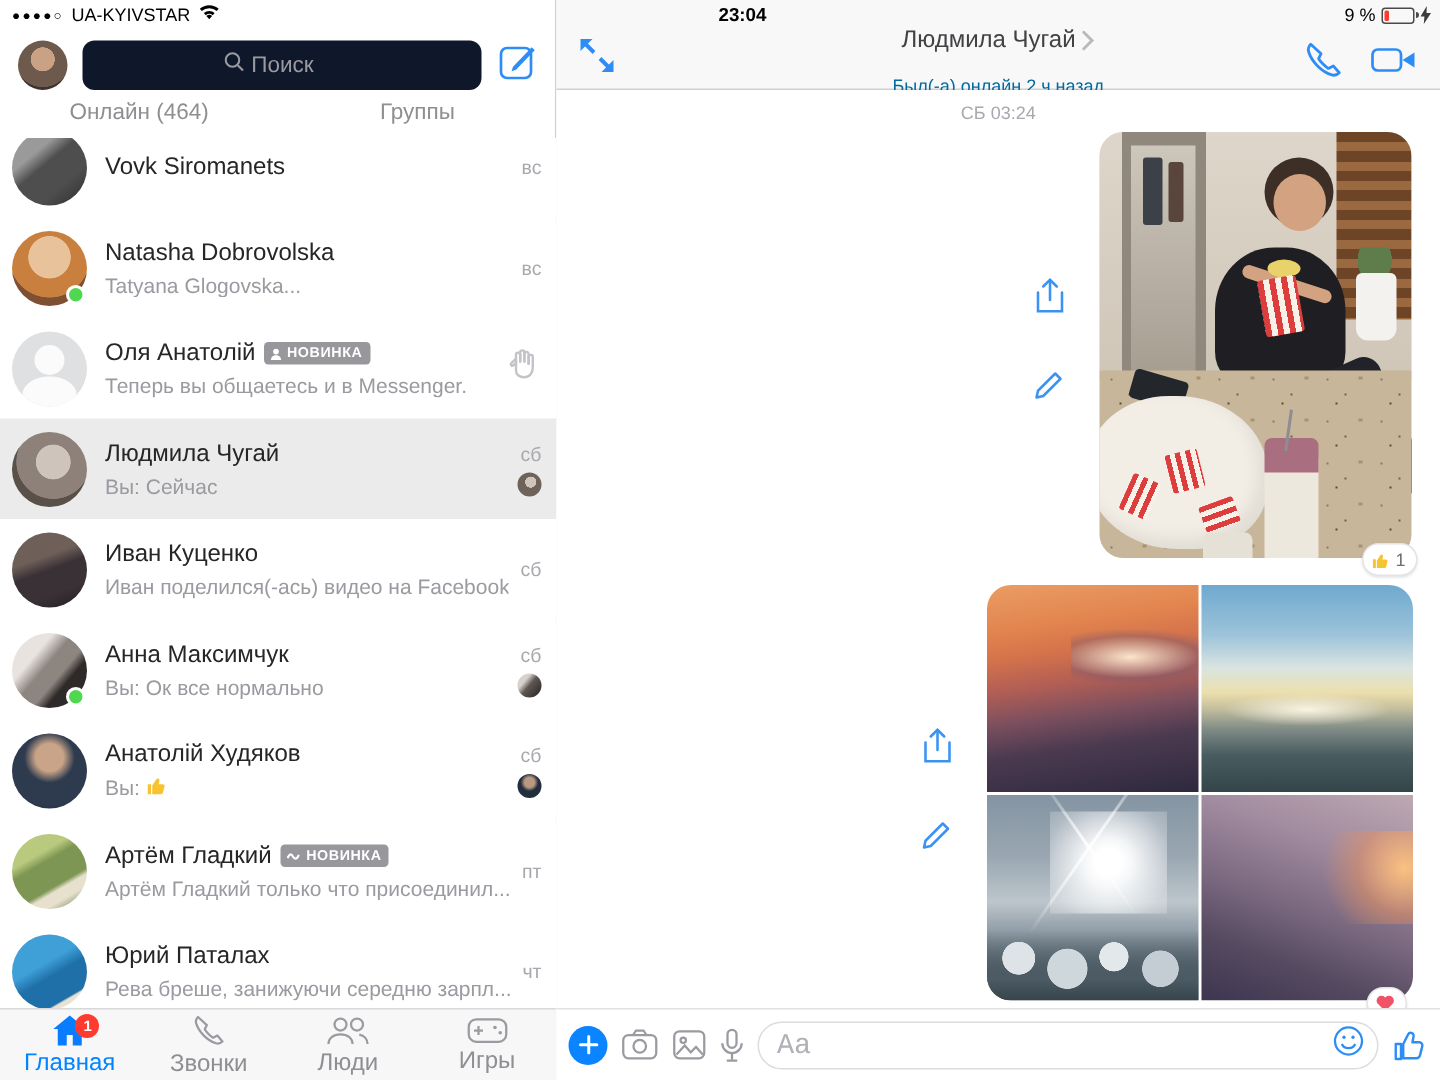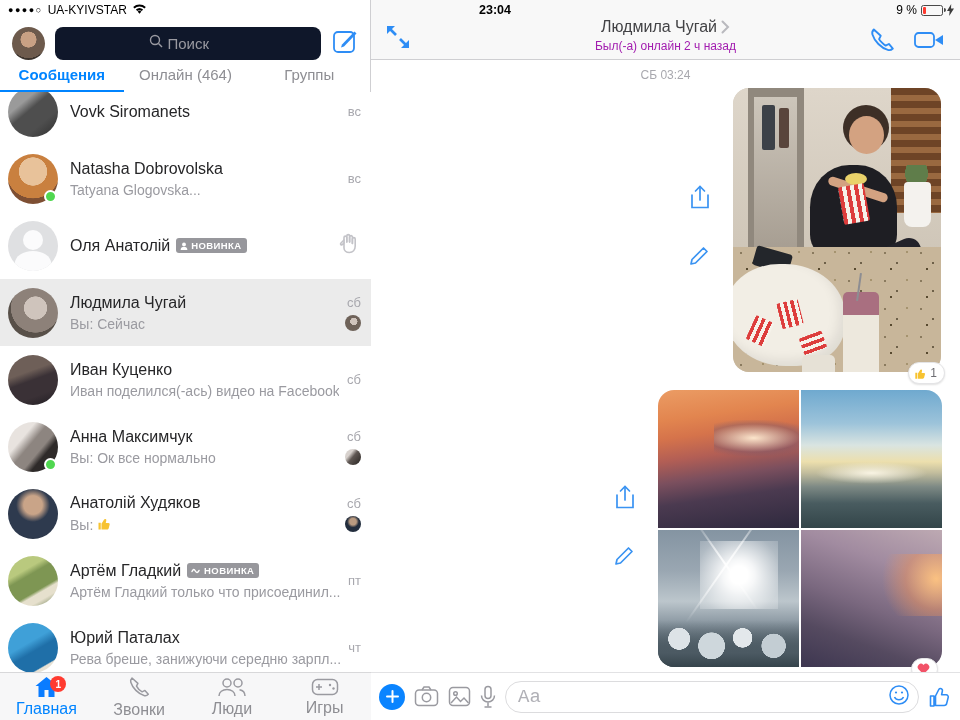--- a/index.html
+++ b/index.html
@@ -69,21 +69,21 @@
   .navbar { position:absolute; left:0; top:0; width:589px; height:60px; background:#f8f8f8; border-bottom:1px solid #cfcfd2; }
   .clock { position:absolute; left:94px; top:3px; width:60px; text-align:center; font-size:12.5px; font-weight:bold; color:#000; }
   .battwrap { position:absolute; right:6px; top:3px; display:flex; align-items:center; gap:4px; }
   .battpct { font-size:12px; color:#000; }
   .battbody { width:22px; height:11px; border:1px solid #4a4a4a; border-radius:2.5px; position:relative; }
   .battbody::after { content:""; position:absolute; right:-4px; top:2.5px; width:2.5px; height:4px; background:#4a4a4a; border-radius:0 2px 2px 0; }
   .battfill { position:absolute; left:1px; top:1px; width:3px; height:7px; background:#ff3b30; border-radius:1px; }
 
   .nav-title-wrap { position:absolute; left:120px; right:120px; top:18px; text-align:center; }
   .nav-title { font-size:16px; color:#424245; display:inline-flex; align-items:center; gap:4px; }
-  .nav-sub { font-size:12px; color:#a21caf; margin-top:3px; }
+  .nav-sub { font-size:12px; color:#0369a1; margin-top:14px; }
   .expand-btn { position:absolute; left:14px; top:24px; width:26px; height:26px; }
   .call-btn { position:absolute; right:64px; top:26px; }
   .video-btn { position:absolute; right:14px; top:26px; }
 
   .chat { position:absolute; left:0; top:60px; width:589px; height:612px; background:#fff; }
   .dateheader { position:absolute; left:0; top:8px; width:100%; text-align:center; font-size:12px; color:#a8a8ae; }
 
   .msg-icons { position:absolute; display:flex; flex-direction:column; gap:28px; color:#3a93f2; }
 
   
@@ -180,21 +180,20 @@
             </svg></span>
         <input type="text" placeholder="Поиск" style="">
       </div>
       <span><svg width="28" height="28" viewBox="0 0 28 28">
             <rect x="3" y="5" width="20" height="20" rx="4" fill="none" stroke="#2e8df5" stroke-width="1.8"></rect>
             <path d="M11 17.5 23.5 4.5l2 2L13 19.5l-3 1z" fill="#2e8df5"></path>
           </svg></span>
     </div>
 
     <div class="tabsrow">
-      <div class="tab active">Сообщения</div>
       <div class="tab">Онлайн (464)</div>
       <div class="tab">Группы</div>
     </div>
 
     <div class="convlist">
 
       <div class="row scrolled">
         <div class="avatar av1"></div>
         <div class="rowmain">
           <div class="line1">
@@ -230,20 +229,21 @@
           <div class="line1">
             <span class="nm">Оля Анатолій</span>
             <span class="nbadge">
                 <svg width="8" height="8" viewBox="0 0 8 8">
                   <circle cx="4" cy="2.4" r="1.9" fill="#fff"></circle>
                   <path d="M.6 8c0-2 1.5-3.2 3.4-3.2S7.4 6 7.4 8z" fill="#fff"></path>
                 </svg>
                 <span>НОВИНКА</span>
               </span>
           </div>
+          <div class="line2">Теперь вы общаетесь и в Messenger.</div>
         </div>
         <div class="rowmeta">
             <span><svg width="24" height="24" viewBox="0 0 24 24">
                 <g fill="none" stroke="#c3c3c8" stroke-width="1.6" stroke-linecap="round">
                   <path d="M7 11V5.5a1.4 1.4 0 0 1 2.8 0V10"></path>
                   <path d="M9.8 10V4a1.4 1.4 0 0 1 2.8 0v6"></path>
                   <path d="M12.6 10V5a1.4 1.4 0 0 1 2.8 0v6.5"></path>
                   <path d="M15.4 11.5V7a1.4 1.4 0 0 1 2.8 0v7c0 4-2.5 6.5-5.8 6.5S7 18.5 7 16v-5l-1.8 1.6c-.9.8-2.2-.4-1.4-1.4L7 8"></path>
                 </g>
               </svg></span>

